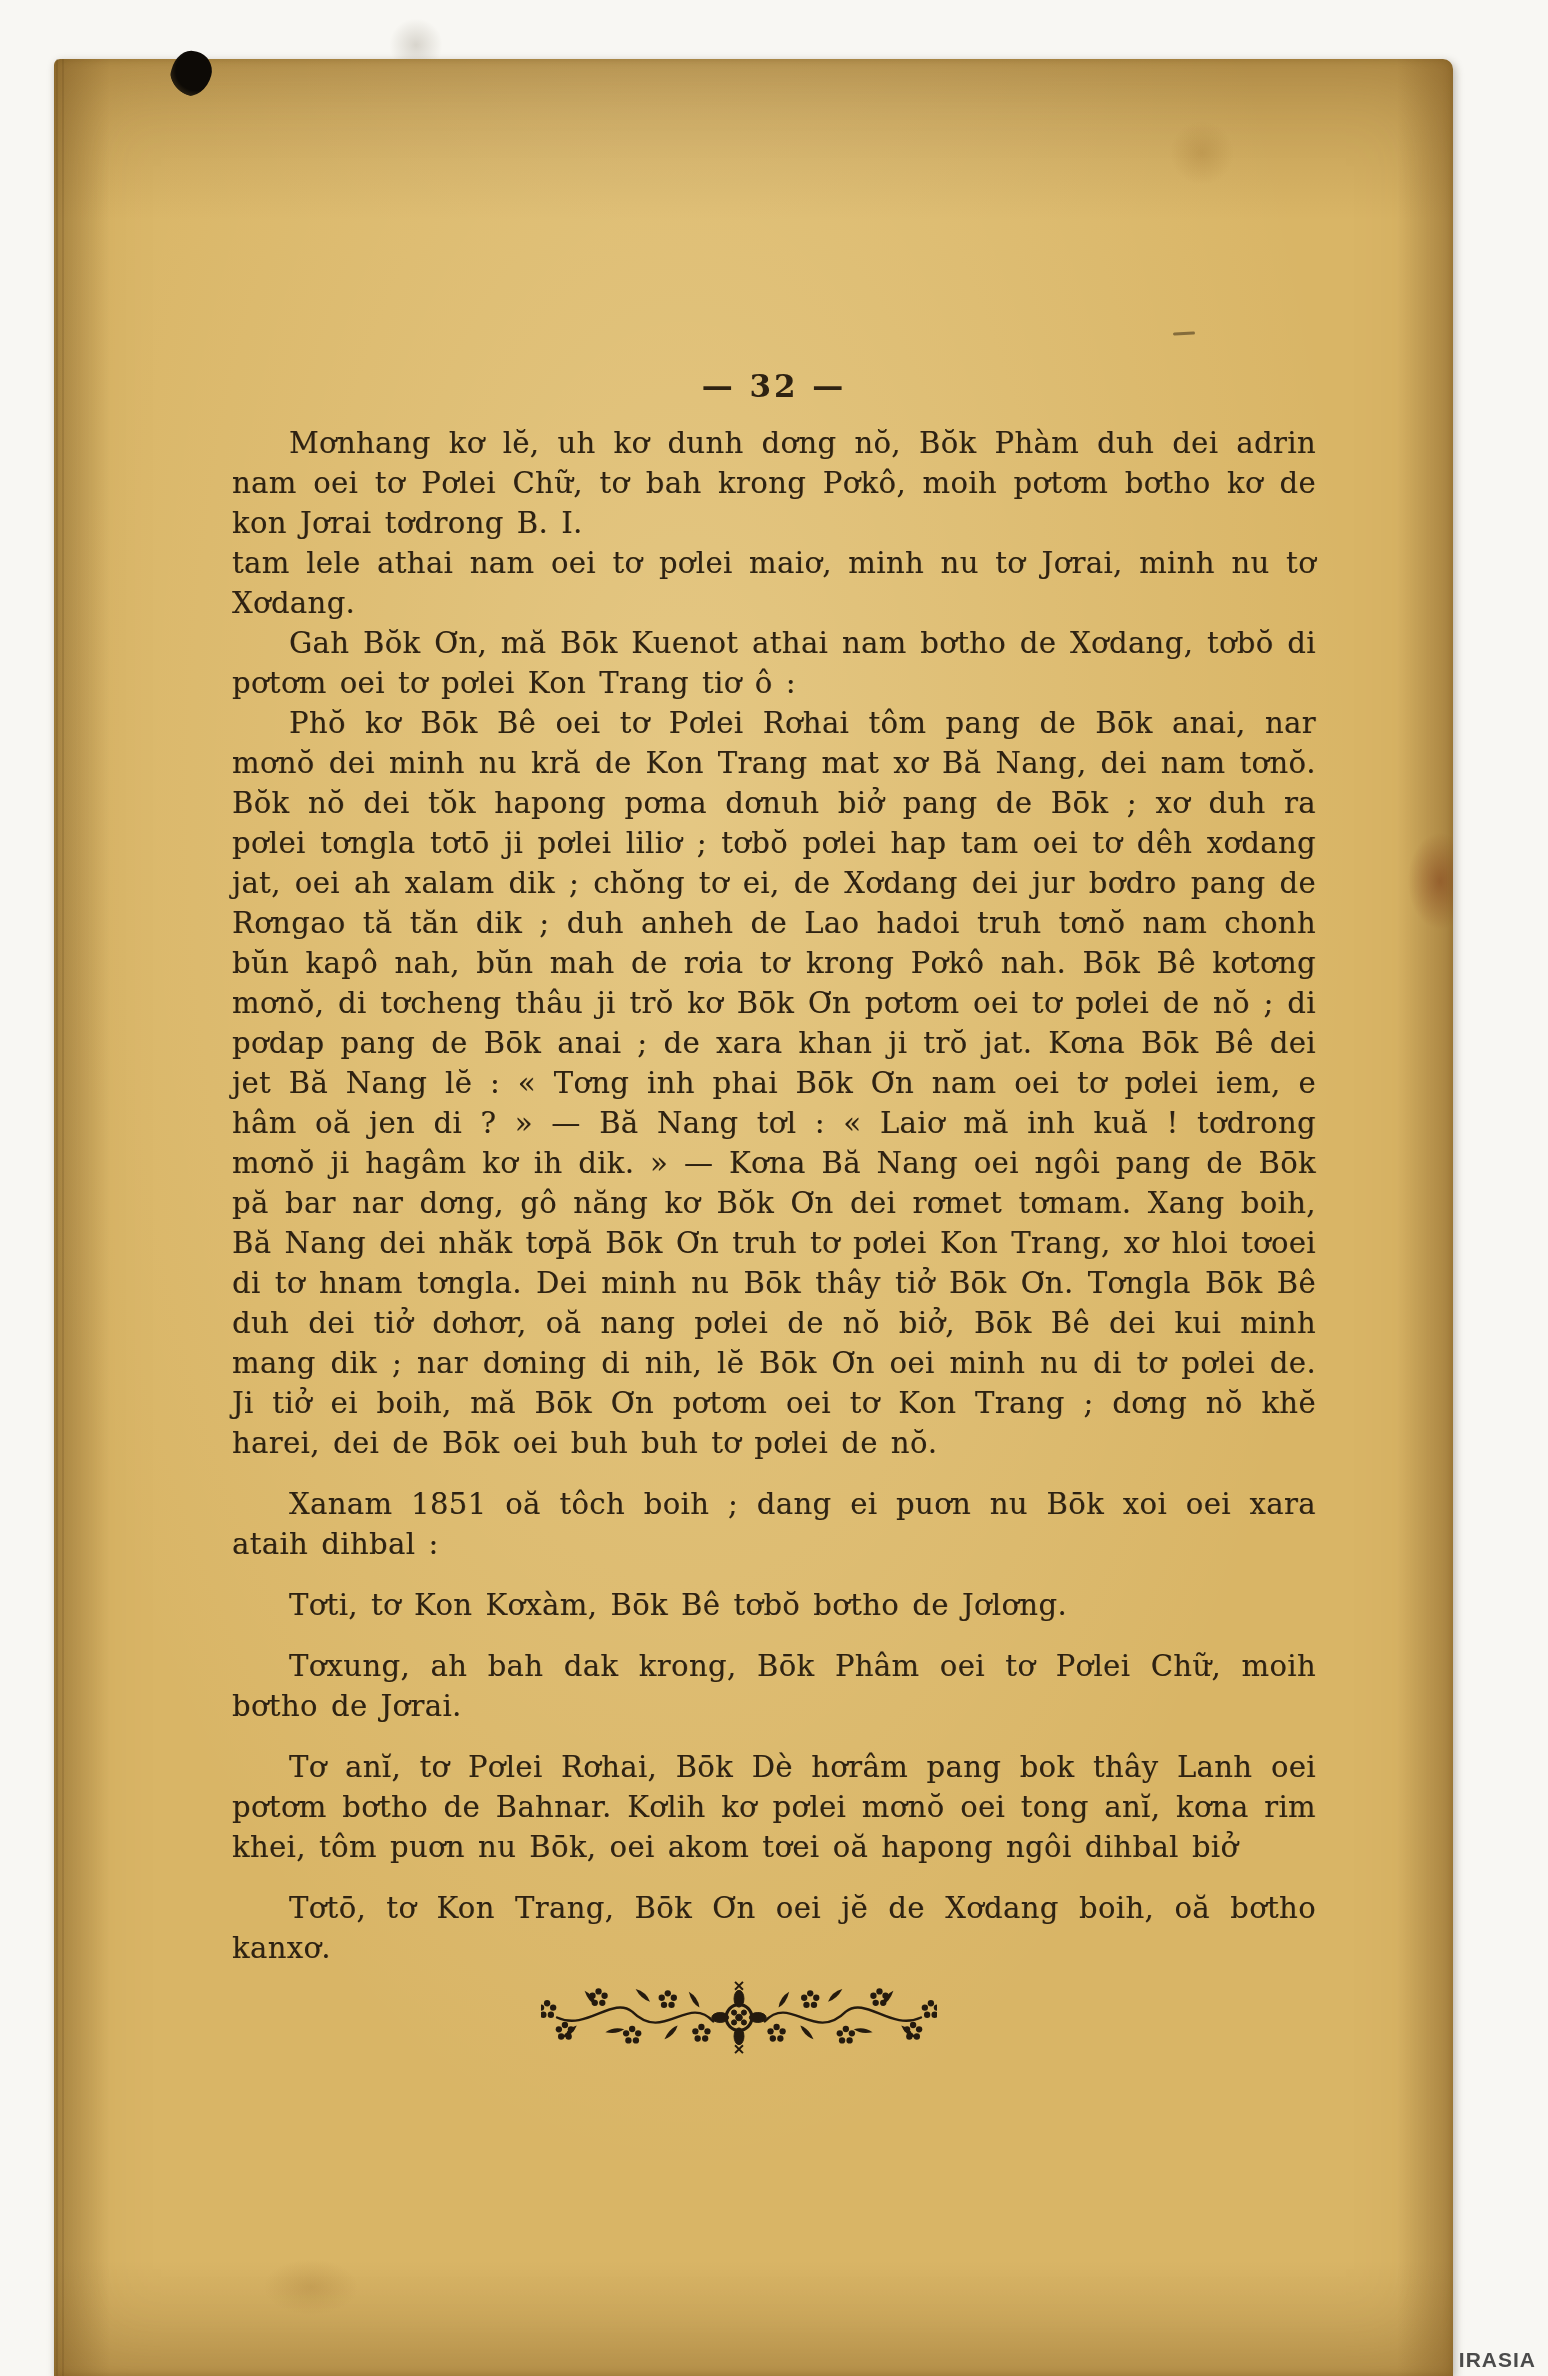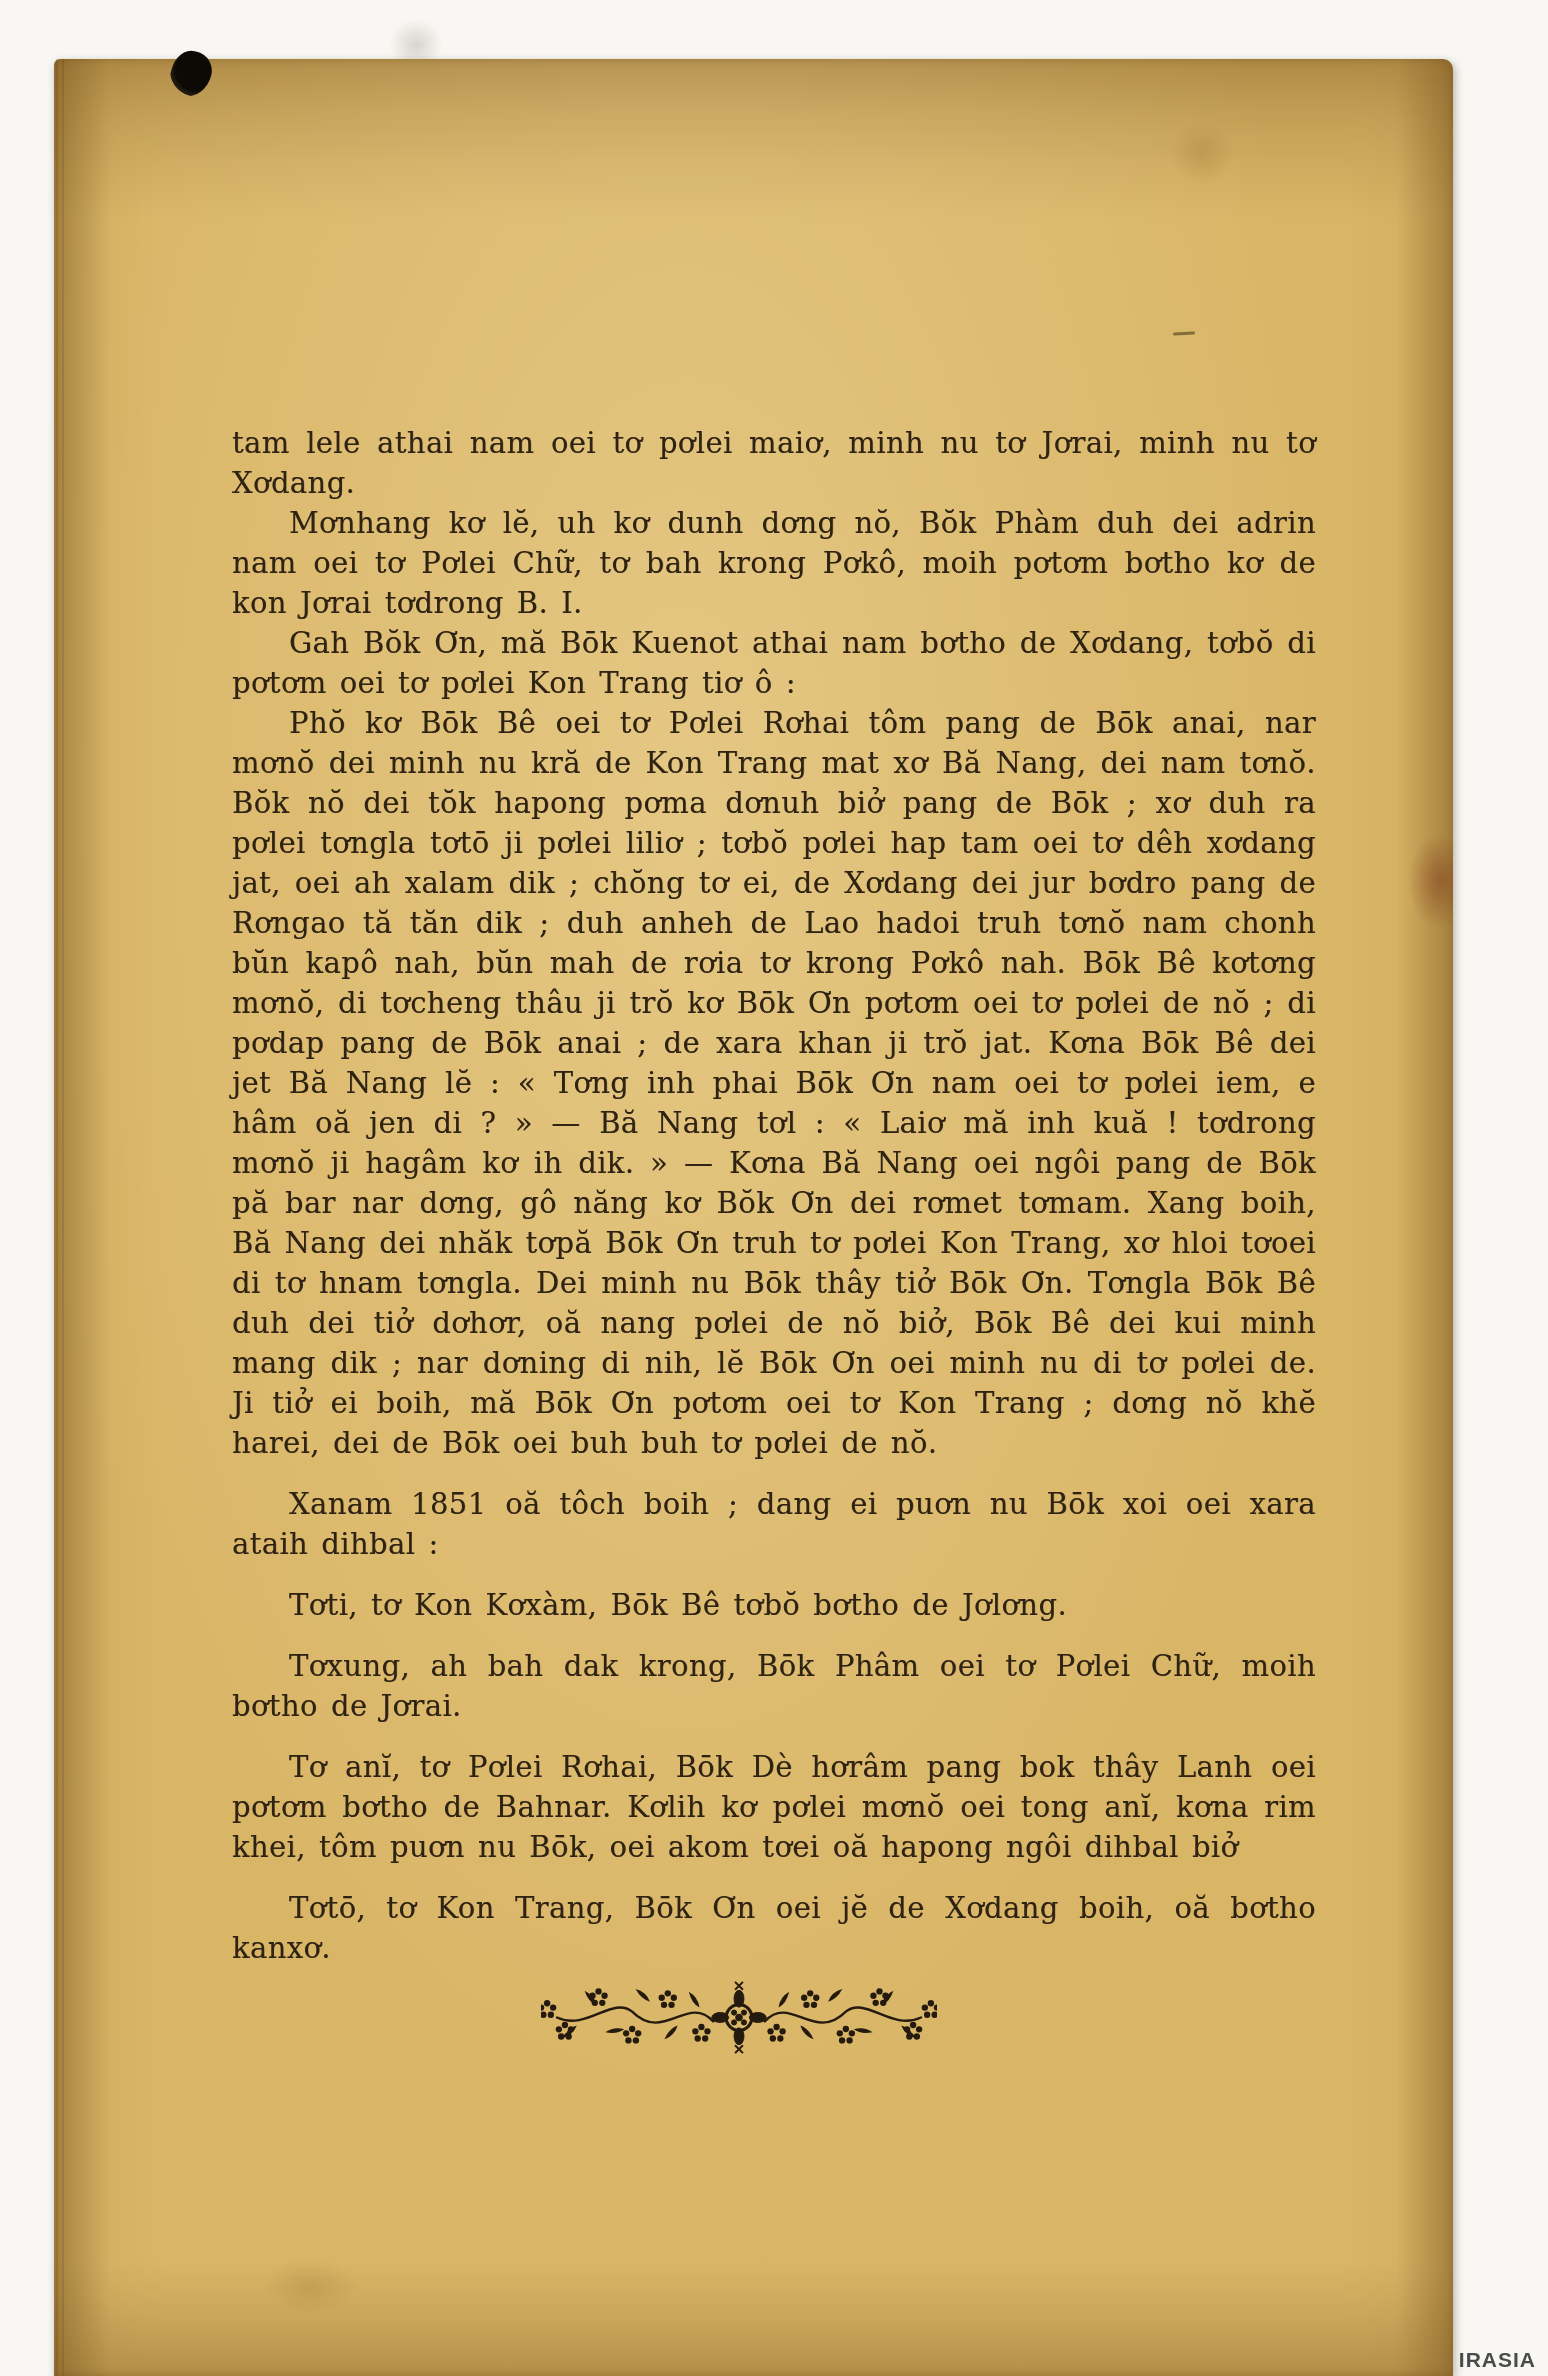--- a/index.html
+++ b/index.html
@@ -102,24 +102,25 @@
 </head>
 <body>
 
 <div class="scene">
 
   <div class="paper">
 
     <div class="ink-blob"></div>
     <div class="stray-dash"></div>
 
+    <div class="page-number">— 32 —</div>
 
     <div class="text-block">
+        <p class="para indent">Mơnhang kơ lĕ, uh kơ dunh dơng nŏ, Bŏk Phàm duh dei adrin nam oei tơ Pơlei Chữ, tơ bah krong Pơkô, moih pơtơm bơtho kơ de kon Jơrai tơdrong B. I.</p>
         <p class="para">tam lele athai nam oei tơ pơlei maiơ, minh nu tơ Jơrai, minh nu tơ Xơdang.</p>
-        <p class="para indent">Mơnhang kơ lĕ, uh kơ dunh dơng nŏ, Bŏk Phàm duh dei adrin nam oei tơ Pơlei Chữ, tơ bah krong Pơkô, moih pơtơm bơtho kơ de kon Jơrai tơdrong B. I.</p>
         <p class="para indent">Gah Bŏk Ơn, mă Bōk Kuenot athai nam bơtho de Xơdang, tơbŏ di pơtơm oei tơ pơlei Kon Trang tiơ ô :</p>
         <p class="para indent">Phŏ kơ Bōk Bê oei tơ Pơlei Rơhai tôm pang de Bōk anai, nar mơnŏ dei minh nu kră de Kon Trang mat xơ Bă Nang, dei nam tơnŏ. Bŏk nŏ dei tŏk hapong pơma dơnuh biở pang de Bōk ; xơ duh ra pơlei tơngla tơtō ji pơlei liliơ ; tơbŏ pơlei hap tam oei tơ dêh xơdang jat, oei ah xalam dik ; chŏng tơ ei, de Xơdang dei jur bơdro pang de Rơngao tă tăn dik ; duh anheh de Lao hadoi truh tơnŏ nam chonh bŭn kapô nah, bŭn mah de rơia tơ krong Pơkô nah. Bōk Bê kơtơng mơnŏ, di tơcheng thâu ji trŏ kơ Bōk Ơn pơtơm oei tơ pơlei de nŏ ; di pơdap pang de Bōk anai ; de xara khan ji trŏ jat. Kơna Bōk Bê dei jet Bă Nang lĕ : « Tơng inh phai Bōk Ơn nam oei tơ pơlei iem, e hâm oă jen di ? » — Bă Nang tơl : « Laiơ mă inh kuă ! tơdrong mơnŏ ji hagâm kơ ih dik. » — Kơna Bă Nang oei ngôi pang de Bōk pă bar nar dơng, gô năng kơ Bŏk Ơn dei rơmet tơmam. Xang boih, Bă Nang dei nhăk tơpă Bōk Ơn truh tơ pơlei Kon Trang, xơ hloi tơoei di tơ hnam tơngla. Dei minh nu Bōk thây tiở Bōk Ơn. Tơngla Bōk Bê duh dei tiở dơhơr, oă nang pơlei de nŏ biở, Bōk Bê dei kui minh mang dik ; nar dơning di nih, lĕ Bōk Ơn oei minh nu di tơ pơlei de. Ji tiở ei boih, mă Bōk Ơn pơtơm oei tơ Kon Trang ; dơng nŏ khĕ harei, dei de Bōk oei buh buh tơ pơlei de nŏ.</p>
         <p class="para indent gap">Xanam 1851 oă tôch boih ; dang ei puơn nu Bōk xoi oei xara ataih dihbal :</p>
         <p class="para indent gap">Tơti, tơ Kon Kơxàm, Bōk Bê tơbŏ bơtho de Jơlơng.</p>
         <p class="para indent gap">Tơxung, ah bah dak krong, Bōk Phâm oei tơ Pơlei Chữ, moih bơtho de Jơrai.</p>
         <p class="para indent gap">Tơ anĭ, tơ Pơlei Rơhai, Bōk Dè hơrâm pang bok thây Lanh oei pơtơm bơtho de Bahnar. Kơlih kơ pơlei mơnŏ oei tong anĭ, kơna rim khei, tôm puơn nu Bōk, oei akom tơei oă hapong ngôi dihbal biở</p>
         <p class="para indent gap">Tơtō, tơ Kon Trang, Bōk Ơn oei jĕ de Xơdang boih, oă bơtho kanxơ.</p>
       </div>
 
     <svg class="ornament" viewBox="0 0 400 92" xmlns="http://www.w3.org/2000/svg">

